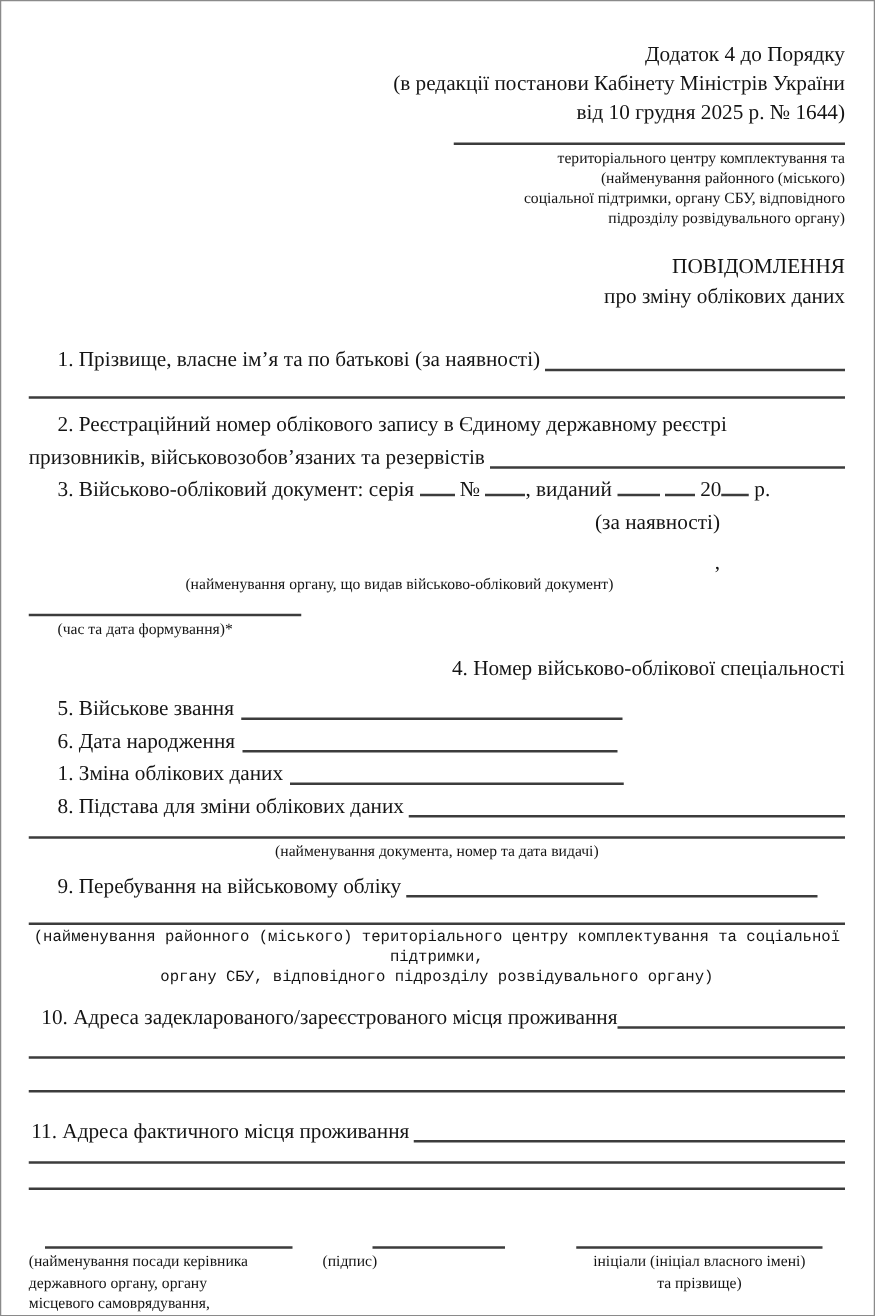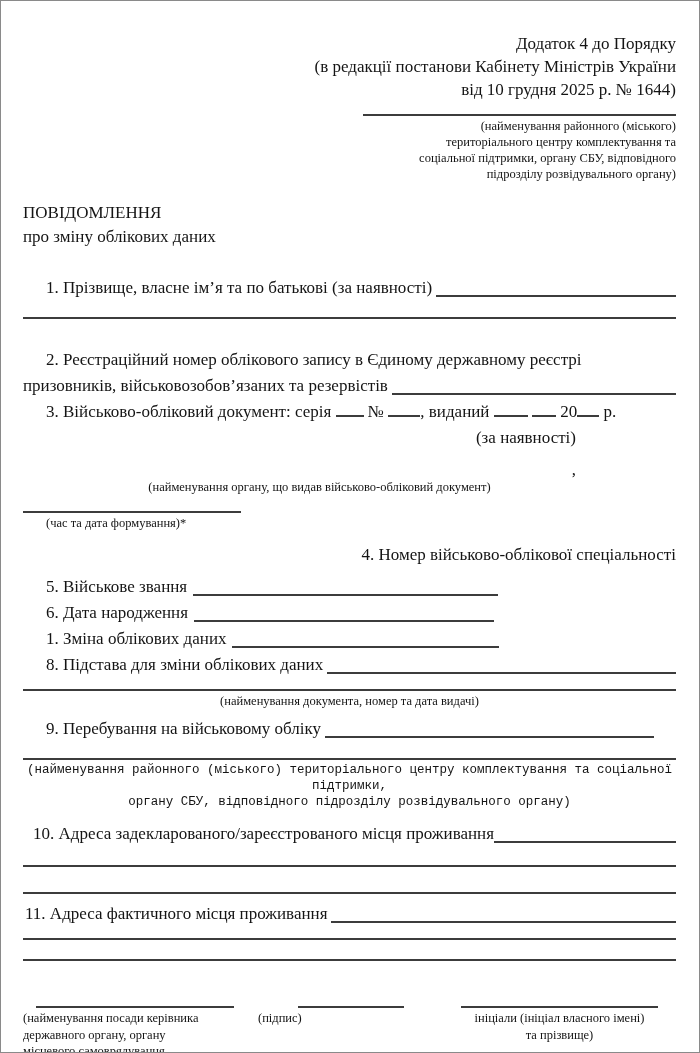--- a/index.html
+++ b/index.html
@@ -10,43 +10,43 @@
     border:1px solid #8a8a8a;
     background:#fff;
     padding:0 23px 0 22px;
     font-family:"Liberation Serif","DejaVu Serif",serif;
     font-size:17px;line-height:26px;color:#141414;
     overflow:hidden;
   }
   .appendix{margin-top:31px;text-align:right;line-height:23px;}
   .hr-right{margin-top:13px;margin-left:auto;width:313px;height:0;border-bottom:2px solid #3c3c3c;}
   .org-caption{margin-top:2px;text-align:right;font-size:12.5px;line-height:16px;}
-  .title{margin-top:19px;text-align:left;line-height:24px;}
+  .title{margin-top:19px;text-align:right;line-height:24px;}
   .row{display:flex;align-items:flex-end;}
   .fill{flex:1;height:0;border-bottom:2px solid #3c3c3c;margin-bottom:4px;margin-left:4px;}
   .fill.nomargin{margin-left:0;}
   .fill.short9{margin-right:22px;}
   .lbl{white-space:nowrap;}
   .ml23{margin-left:23px;}
   .ml10{margin-left:10px;}
-  .ml2{margin-left:2px;}
+  .ml2{margin-left:2px;margin-top:11px;}
   .para{text-indent:23px;}
   .blank{display:inline-block;height:14px;border-bottom:2px solid #3c3c3c;}
   .b28{width:28px;} .b32{width:32px;} .b34{width:34px;} .b24{width:24px;} .b22{width:22px;}
   .fixfill{height:0;border-bottom:2px solid #3c3c3c;margin-bottom:4px;margin-left:6px;}
   .w305{width:305px;} .w300{width:300px;} .w267{width:267px;}
   .hline{height:0;border-bottom:2px solid #3c3c3c;}
   .cap{font-size:12.5px;line-height:16px;}
   .cap-center{text-align:center;}
   .i3cap{margin-top:-4px;padding-right:60px;}
   .shortline{margin-top:16px;width:218px;height:0;border-bottom:2px solid #3c3c3c;}
   .timecap{padding-left:23px;margin-top:2px;}
   .mt26{margin-top:26px;justify-content:space-between;}
   .l-after-i1{margin-top:16px;}
-  .mt12{margin-top:28px;}
+  .mt12{margin-top:8px;}
   .i3rowB{padding-right:100px;flex-direction:column;}
   .l-after-i8{margin-top:11px;}
   .cap-after-i8{margin-top:2px;}
   .i9{margin-top:7px;}
   .l-after-i9{margin-top:16px;}
   .cap-after-i9{margin-top:2px;font-family:Liberation Mono, monospace;}
   .i10{margin-top:11px;}
   .l1-after-i10{margin-top:18px;}
   .l2-after-i10{margin-top:25px;}
   .i11{margin-top:7px;}
@@ -69,22 +69,22 @@
 <div class="page">
 
   <div class="appendix">
     <div>Додаток 4 до Порядку</div>
     <div>(в редакції постанови Кабінету Міністрів України</div>
     <div>від 10 грудня 2025 р. № 1644)</div>
   </div>
 
   <div class="hr-right"></div>
   <div class="org-caption">
+    <div>територіального центру комплектування та</div>
     <div>(найменування районного (міського)</div>
-    <div>територіального центру комплектування та</div>
     <div>соціальної підтримки, органу СБУ, відповідного</div>
     <div>підрозділу розвідувального органу)</div>
   </div>
 
   <div class="title">
     <div>ПОВІДОМЛЕННЯ</div>
     <div>про зміну облікових даних</div>
   </div>
 
   <div class="row mt26">

